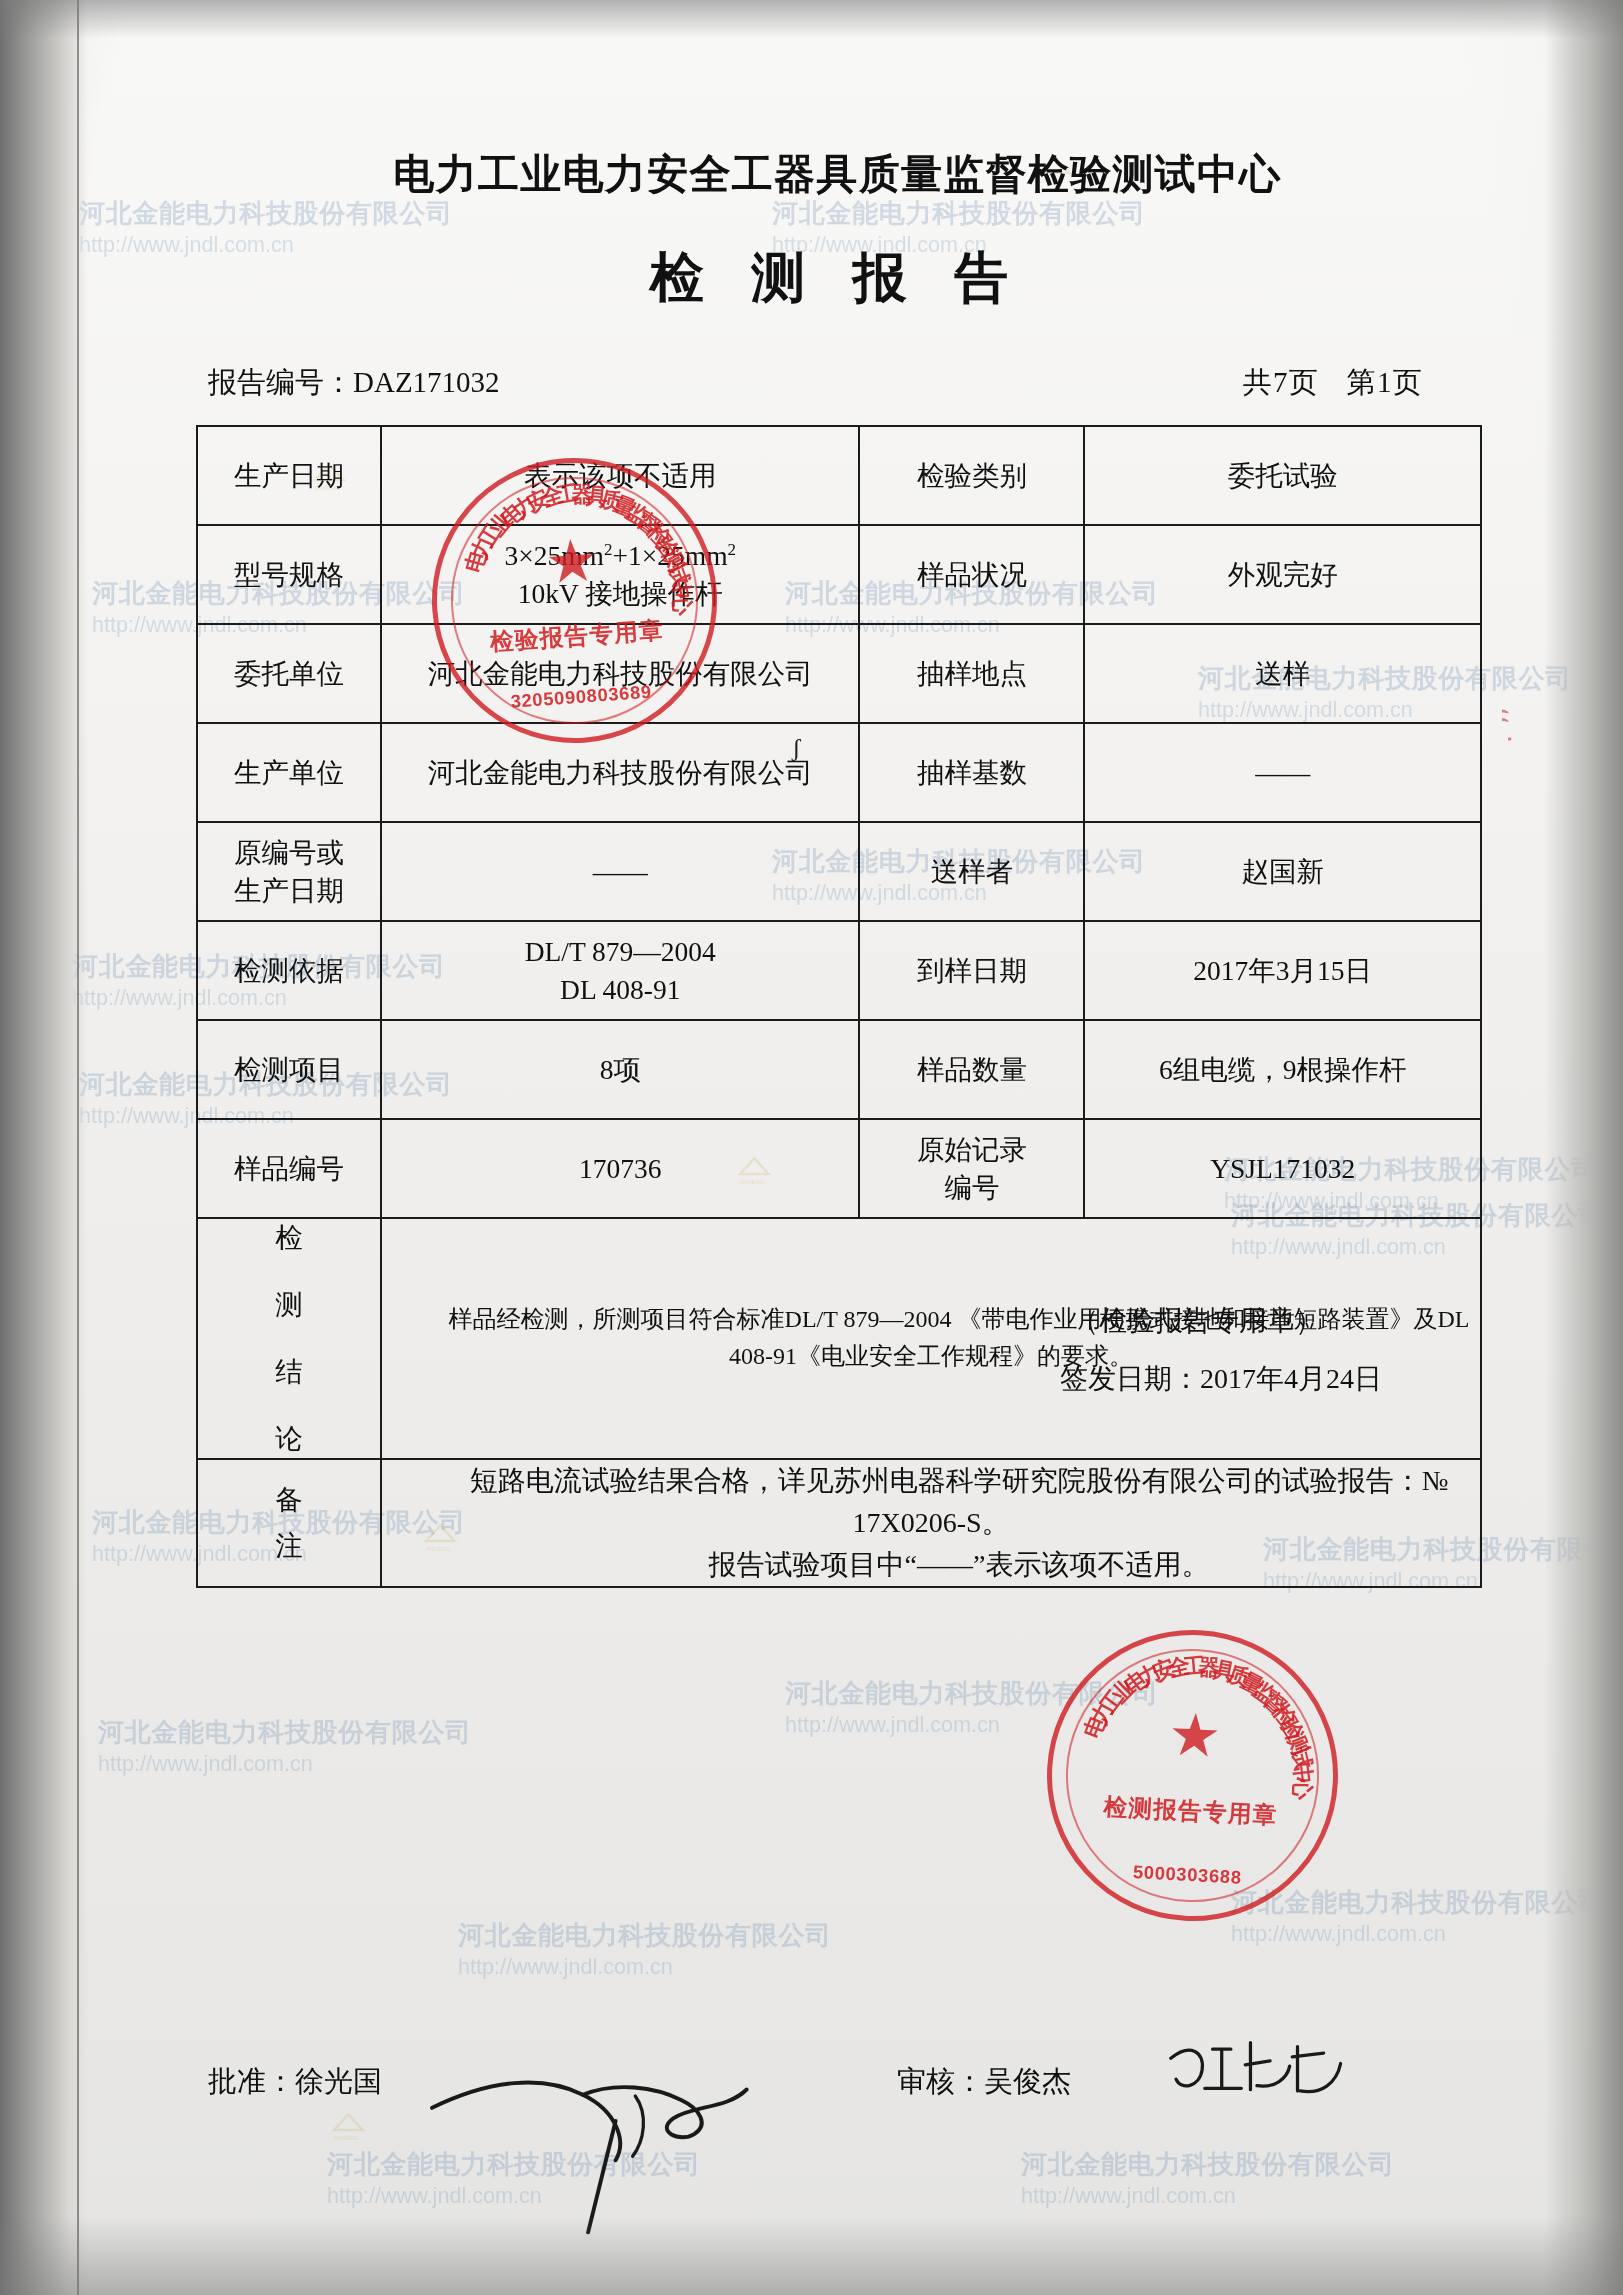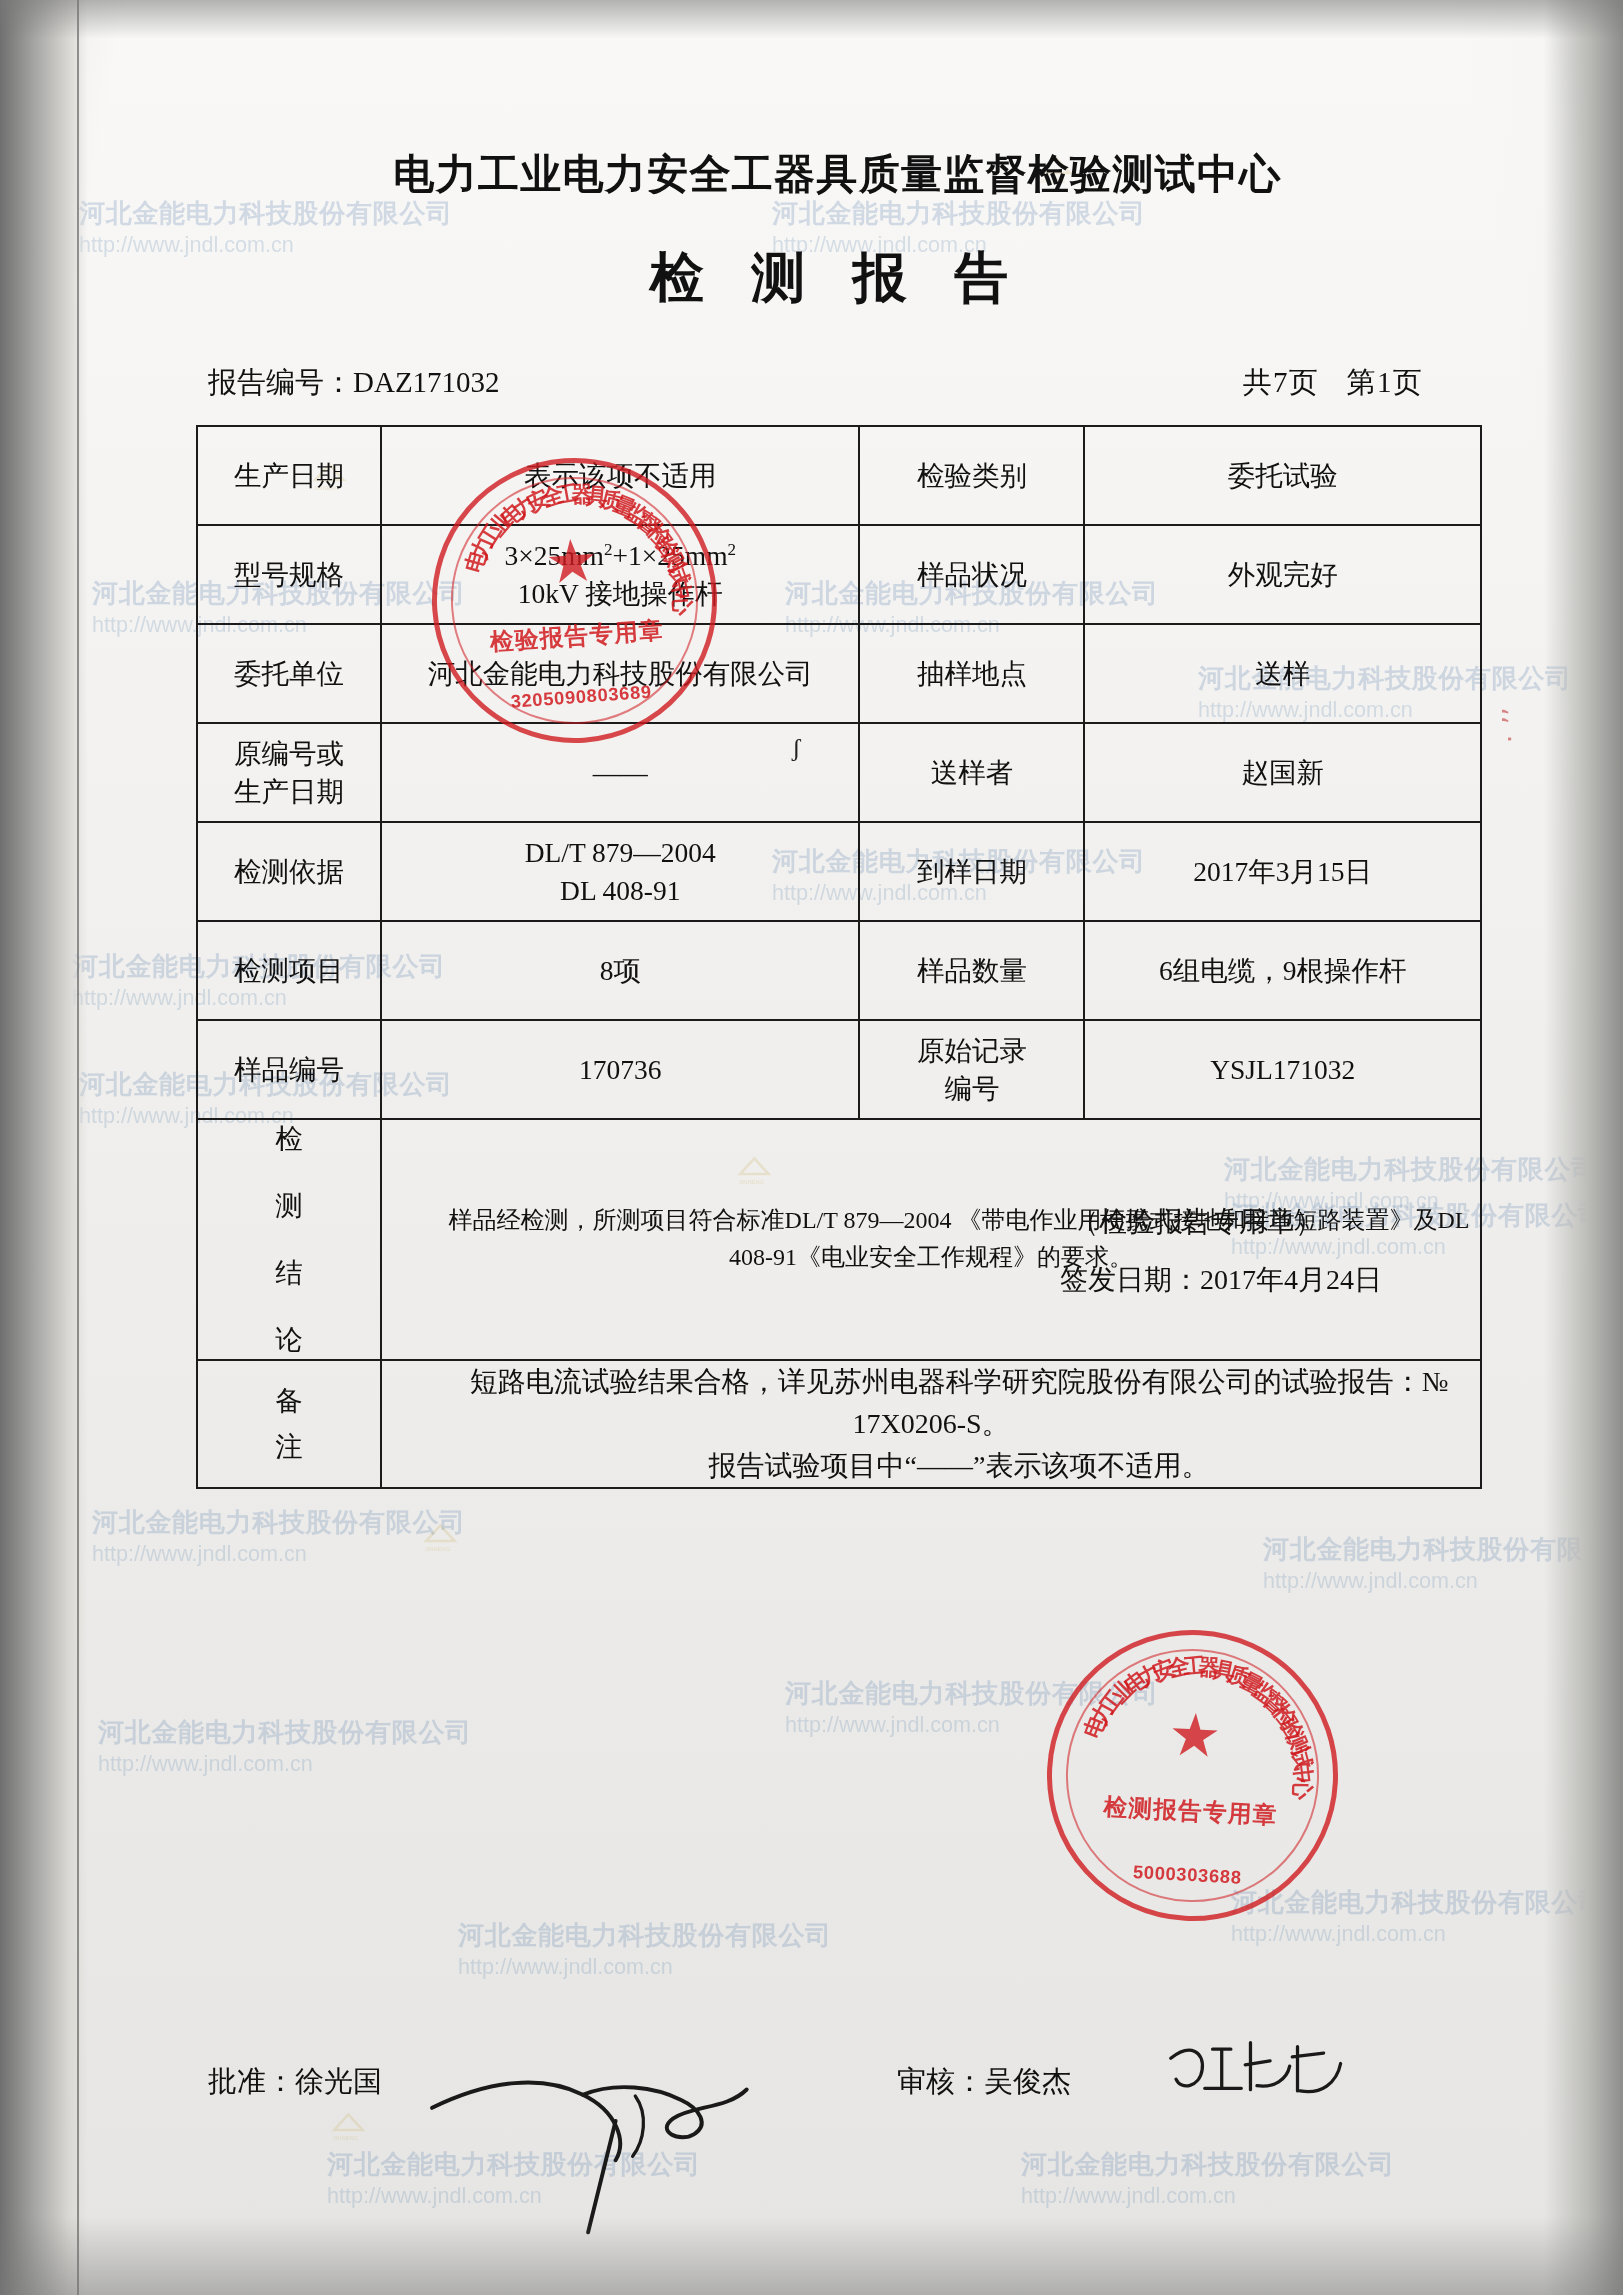--- a/index.html
+++ b/index.html
@@ -424,20 +424,26 @@
           <span>10kV 接地操作杆</span>
         </td>
         <td class="lbl2">样品状况</td>
         <td class="val2">外观完好</td>
       </tr>
       <tr>
         <td class="lbl">委托单位</td>
         <td class="val1">河北金能电力科技股份有限公司</td>
         <td class="lbl2">抽样地点</td>
         <td class="val2">送样</td>
+      </tr>
+      <tr>
+        <td class="lbl">生产单位</td>
+        <td class="val1">河北金能电力科技股份有限公司</td>
+        <td class="lbl2">抽样基数</td>
+        <td class="val2">——</td>
       </tr>
       <tr>
         <td class="lbl twoline">
           <span>原编号或</span><br>
           <span>生产日期</span>
         </td>
         <td class="val1">——</td>
         <td class="lbl2">送样者</td>
         <td class="val2">赵国新</td>
       </tr>

